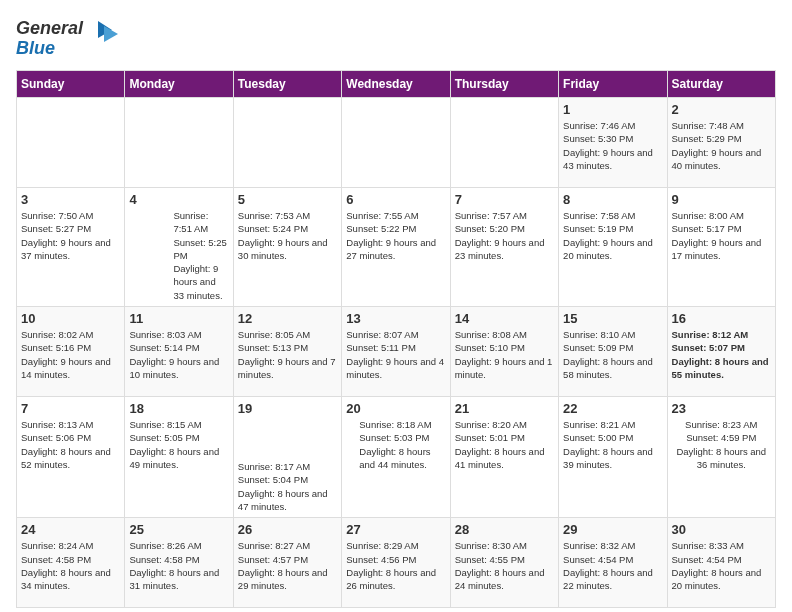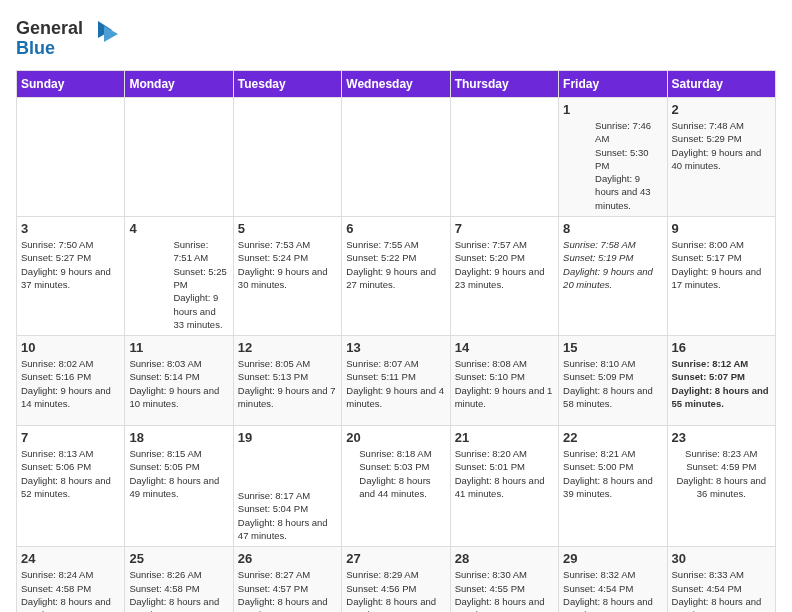--- a/index.html
+++ b/index.html
@@ -13,20 +13,21 @@
     .header {
       display: flex;
       justify-content: space-between;
       align-items: flex-start;
       margin-bottom: 12px;
     }
     .logo {
       display: flex;
       align-items: flex-start;
       gap: 4px;
+      font-style: italic;
     }
     .logo-icon {
       width: 32px;
       height: 32px;
     }
     .title-block {
       text-align: right;
     }
     .month-title {
       font-size: 32px;
@@ -36,21 +37,21 @@
     .location {
       font-size: 14px;
       color: #555;
     }
     .calendar {
       width: 100%;
       border-collapse: collapse;
       table-layout: fixed;
     }
     .calendar th {
-      background: #6d28d9;
+      background: #701a75;
       color: #fff;
       font-size: 12px;
       font-weight: bold;
       padding: 6px 4px;
       text-align: left;
       border: 1px solid #ddd;
     }
     .calendar td {
       border: 1px solid #ddd;
       vertical-align: top;
@@ -113,21 +114,21 @@
   </thead>
   <tbody id="calendar-body">
   <tr>
         <td class="empty-cell"></td>
         <td class="empty-cell"></td>
         <td class="empty-cell"></td>
         <td class="empty-cell"></td>
         <td class="empty-cell"></td>
         <td>
           <span class="day-number">1</span>
-          <div class="day-info" style="white-space: pre-line; margin-left: 32px;">Sunrise: 7:46 AM
+          <div class="day-info" style="white-space: pre-line;">Sunrise: 7:46 AM
 Sunset: 5:30 PM
 Daylight: 9 hours and 43 minutes.</div>
         </td>
         <td>
           <span class="day-number">2</span>
           <div class="day-info" style="white-space: pre-line;">Sunrise: 7:48 AM
 Sunset: 5:29 PM
 Daylight: 9 hours and 40 minutes.</div>
         </td>
       </tr>
@@ -157,21 +158,21 @@
 Daylight: 9 hours and 27 minutes.</div>
         </td>
         <td>
           <span class="day-number">7</span>
           <div class="day-info" style="white-space: pre-line;">Sunrise: 7:57 AM
 Sunset: 5:20 PM
 Daylight: 9 hours and 23 minutes.</div>
         </td>
         <td>
           <span class="day-number">8</span>
-          <div class="day-info" style="white-space: pre-line; font-style: italic;">Sunrise: 7:58 AM
+          <div class="day-info" style="white-space: pre-line;">Sunrise: 7:58 AM
 Sunset: 5:19 PM
 Daylight: 9 hours and 20 minutes.</div>
         </td>
         <td>
           <span class="day-number">9</span>
           <div class="day-info" style="white-space: pre-line;">Sunrise: 8:00 AM
 Sunset: 5:17 PM
 Daylight: 9 hours and 17 minutes.</div>
         </td>
       </tr>

